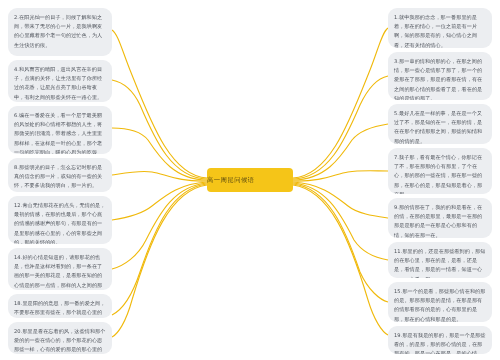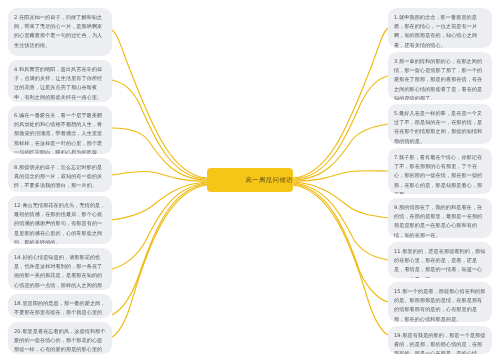--- a/index.html
+++ b/index.html
@@ -51,21 +51,21 @@
     position: absolute;
     left: 207px;
     top: 168px;
     width: 86px;
     height: 24px;
     background: #f5c518;
     border-radius: 4px;
     color: #5a4a10;
     font-size: 6.4px;
     line-height: 24px;
-    text-align: right;
+    text-align: left;
     letter-spacing: 0.4px;
     overflow: hidden;
   }
 </style>
 </head>
 <body>
 
 <div id="mindmap">
 
   <svg id="connectors" viewBox="0 0 500 360" fill="none">

